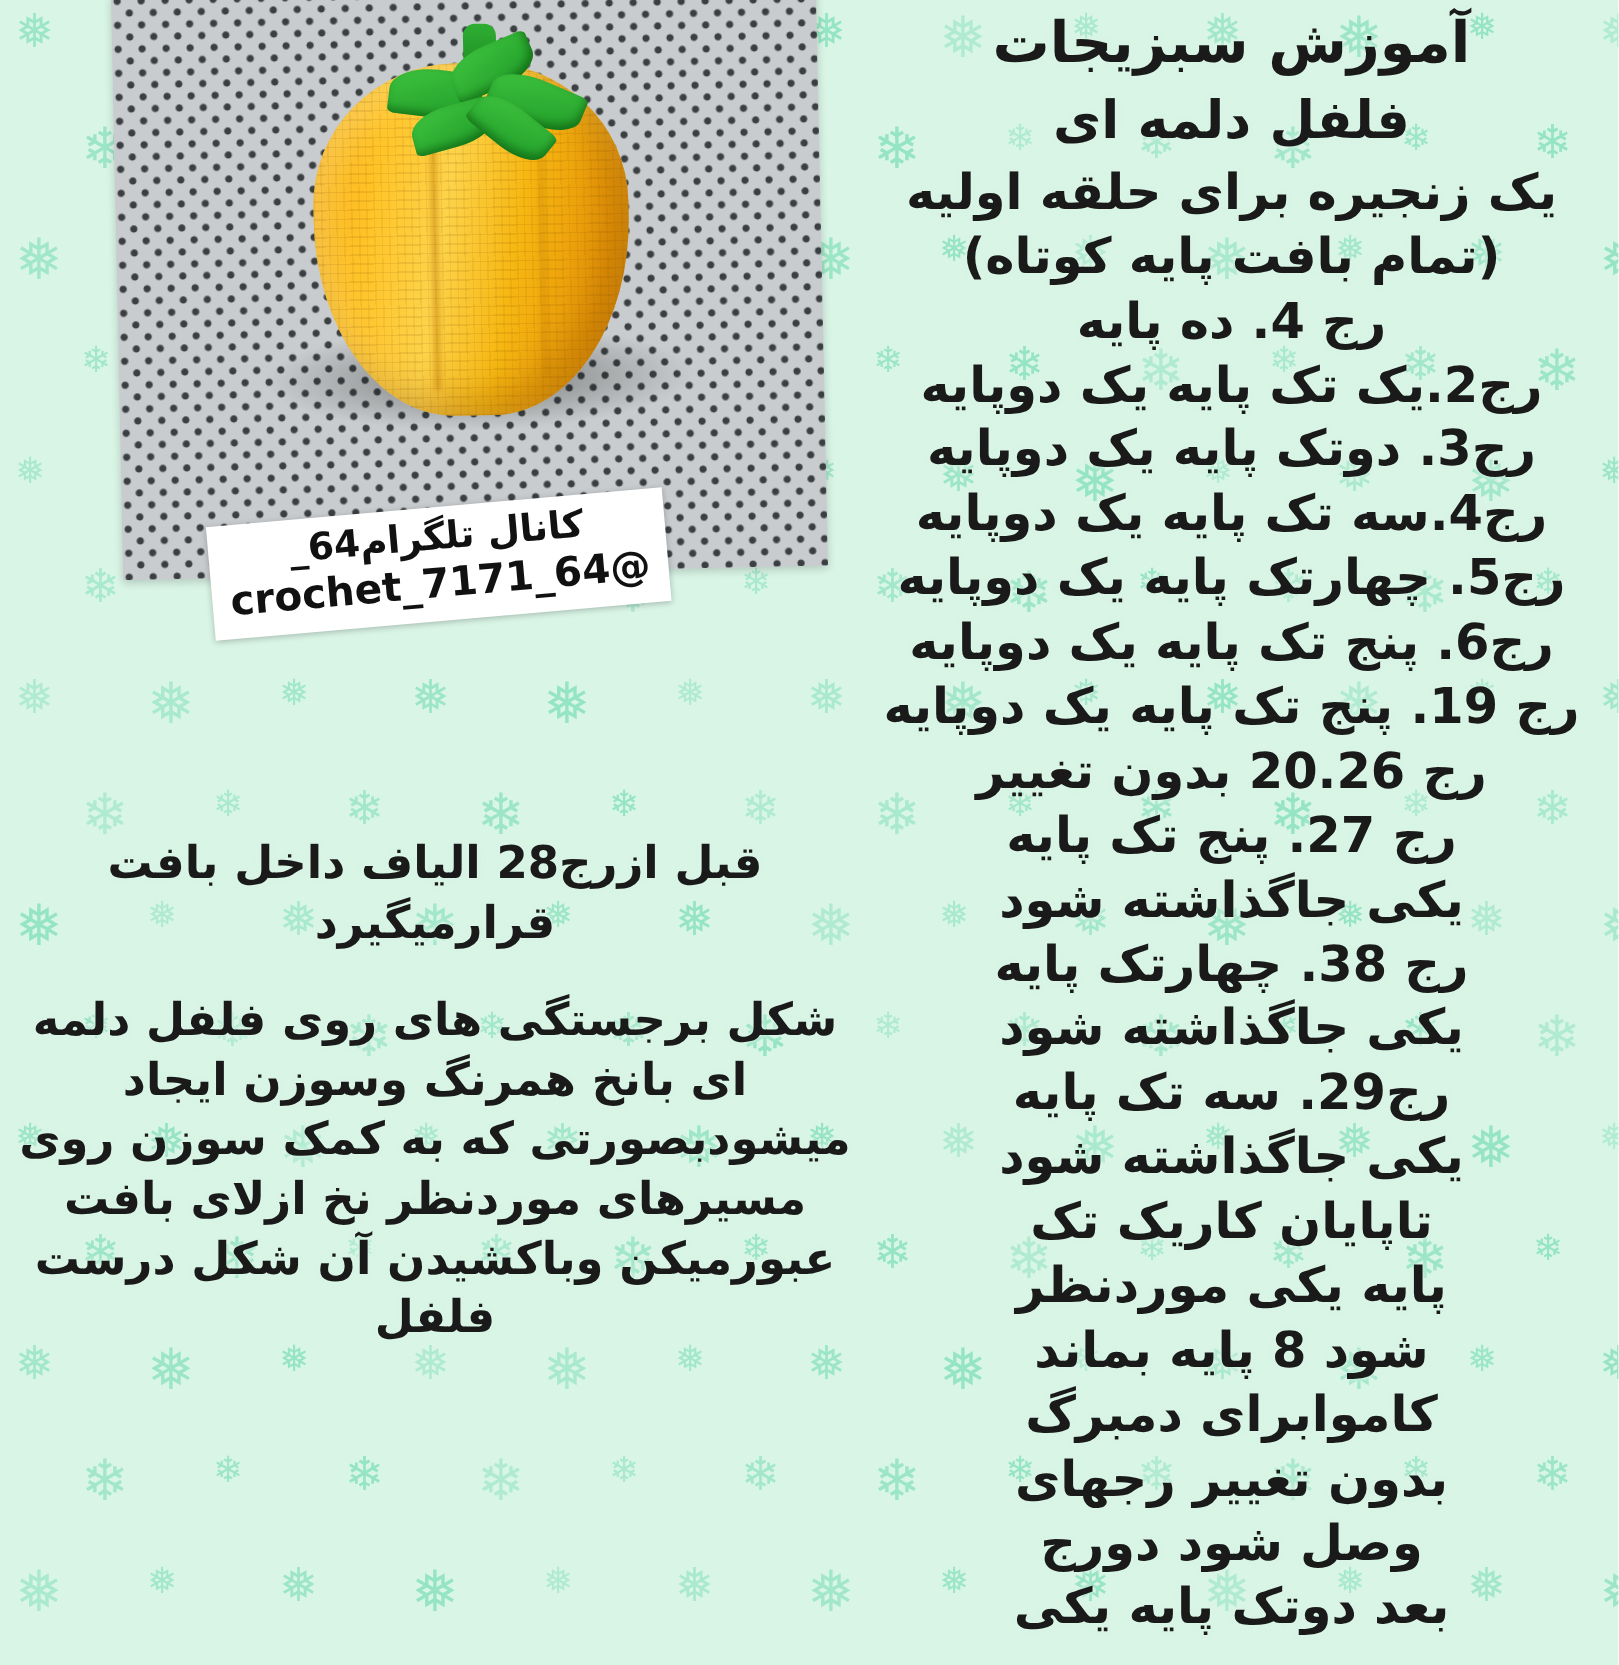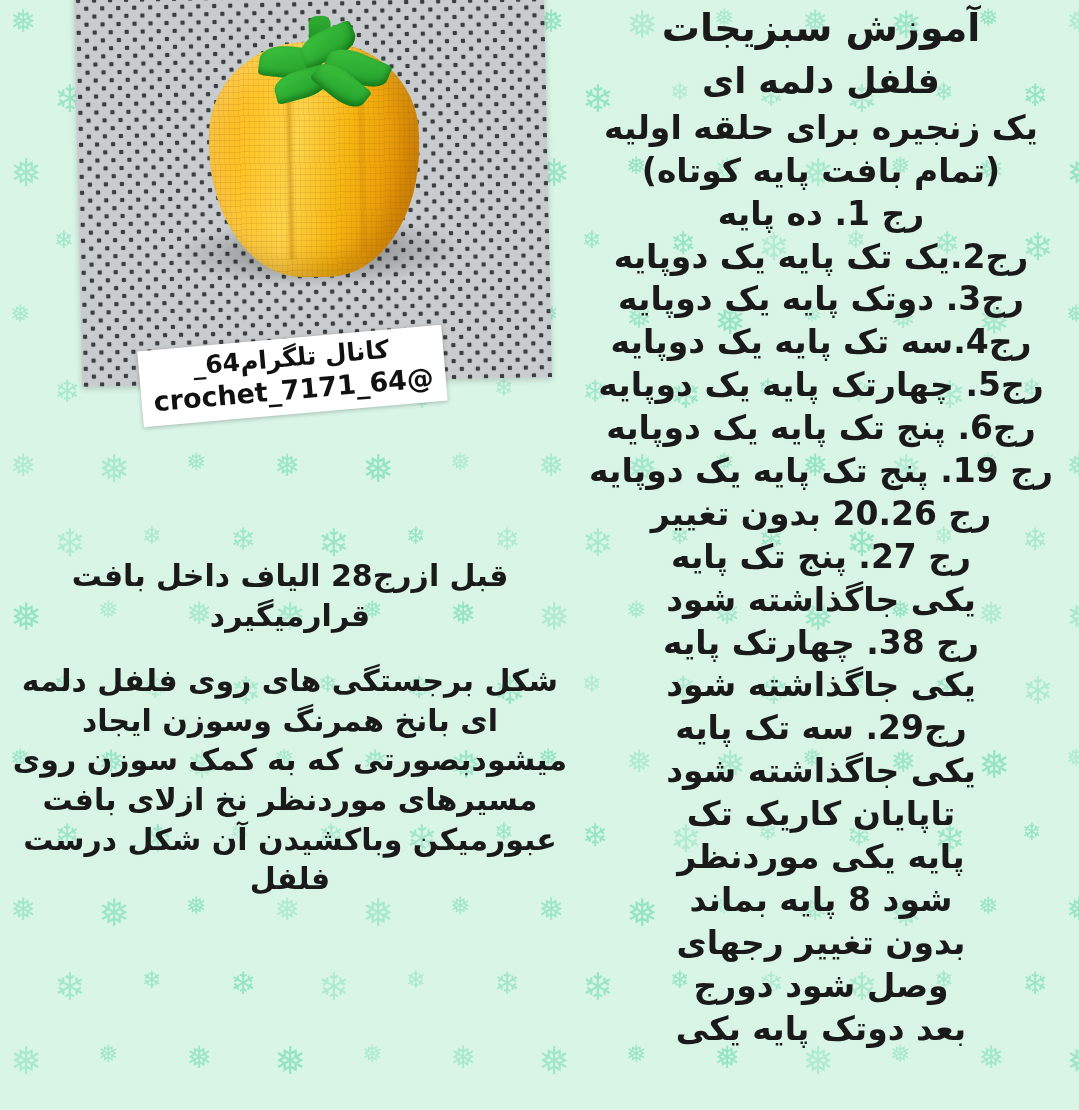--- a/index.html
+++ b/index.html
@@ -409,37 +409,38 @@
     <div class="line2">@crochet_7171_64</div>
   </div>
 
 
   <div class="col" id="right-col">
     <div class="title">آموزش سبزیجات</div>
     <div class="subtitle">فلفل دلمه ای</div>
     <div id="right-rows">
         <div class="row">یک زنجیره برای حلقه اولیه</div>
         <div class="row">(تمام بافت پایه کوتاه)</div>
-        <div class="row">رج 1. ده پایه</div>
+        <div class="row">رج 4. ده پایه</div>
         <div class="row">رج2.یک تک پایه یک دوپایه</div>
         <div class="row">رج3. دوتک پایه یک دوپایه</div>
         <div class="row">رج4.سه تک پایه یک دوپایه</div>
         <div class="row">رج5. چهارتک پایه یک دوپایه</div>
         <div class="row">رج6. پنج تک پایه یک دوپایه</div>
         <div class="row">رج 19. پنج تک پایه یک دوپایه</div>
         <div class="row">رج 20.26 بدون تغییر</div>
         <div class="row">رج 27. پنج تک پایه</div>
         <div class="row">یکی جاگذاشته شود</div>
         <div class="row">رج 38. چهارتک پایه</div>
         <div class="row">یکی جاگذاشته شود</div>
         <div class="row">رج29. سه تک پایه</div>
         <div class="row">یکی جاگذاشته شود</div>
         <div class="row">تاپایان کاریک تک</div>
         <div class="row">پایه یکی موردنظر</div>
         <div class="row">شود 8 پایه بماند</div>
+        <div class="row">کاموابرای دمبرگ</div>
         <div class="row">بدون تغییر رجهای</div>
         <div class="row">وصل شود دورج</div>
         <div class="row">بعد دوتک پایه یکی</div>
       </div>
   </div>
 
   <div class="col" id="left-col">
     <div id="left-paras">
         <div class="para">قبل ازرج28 الیاف داخل بافت قرارمیگیرد</div>
         <div class="para">شکل برجستگی های روی فلفل دلمه ای بانخ همرنگ وسوزن ایجاد میشودبصورتی که به کمک سوزن روی مسیرهای موردنظر نخ ازلای بافت عبورمیکن وباکشیدن آن شکل درست فلفل</div>

